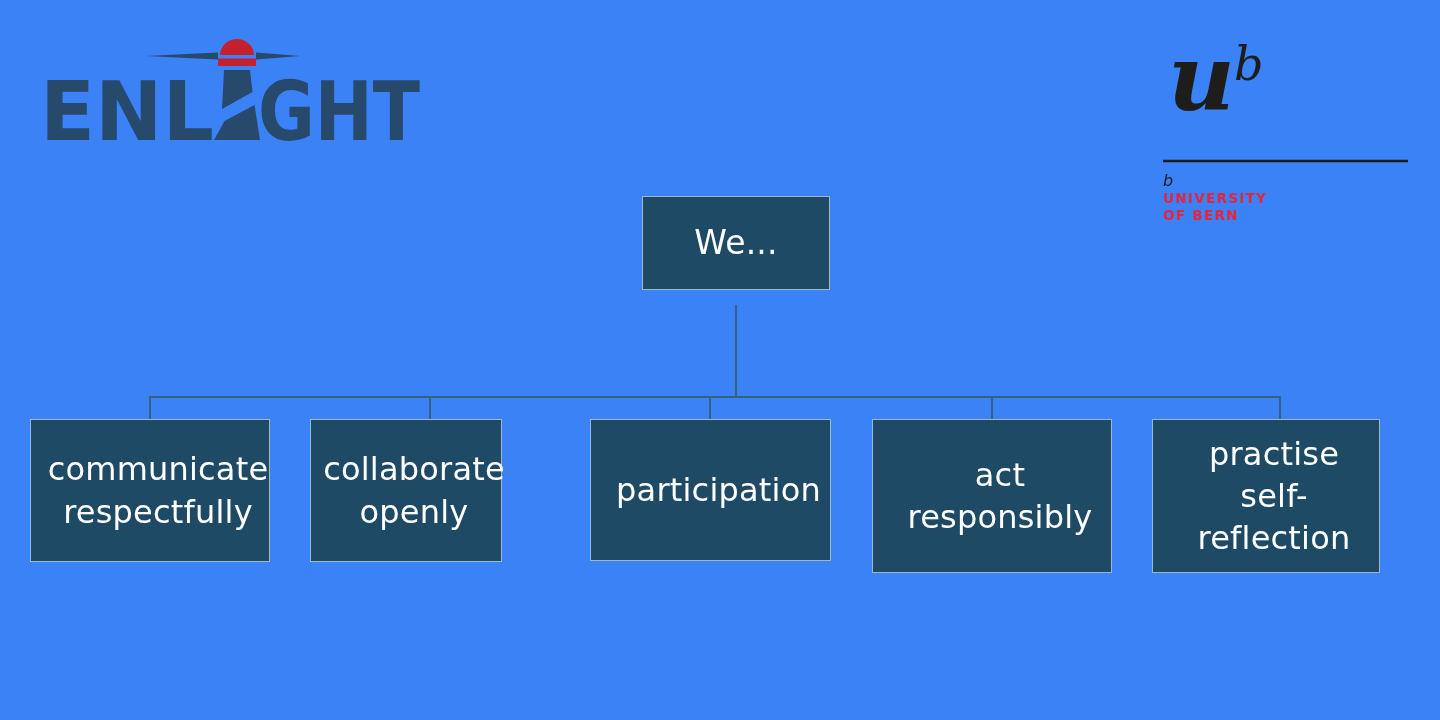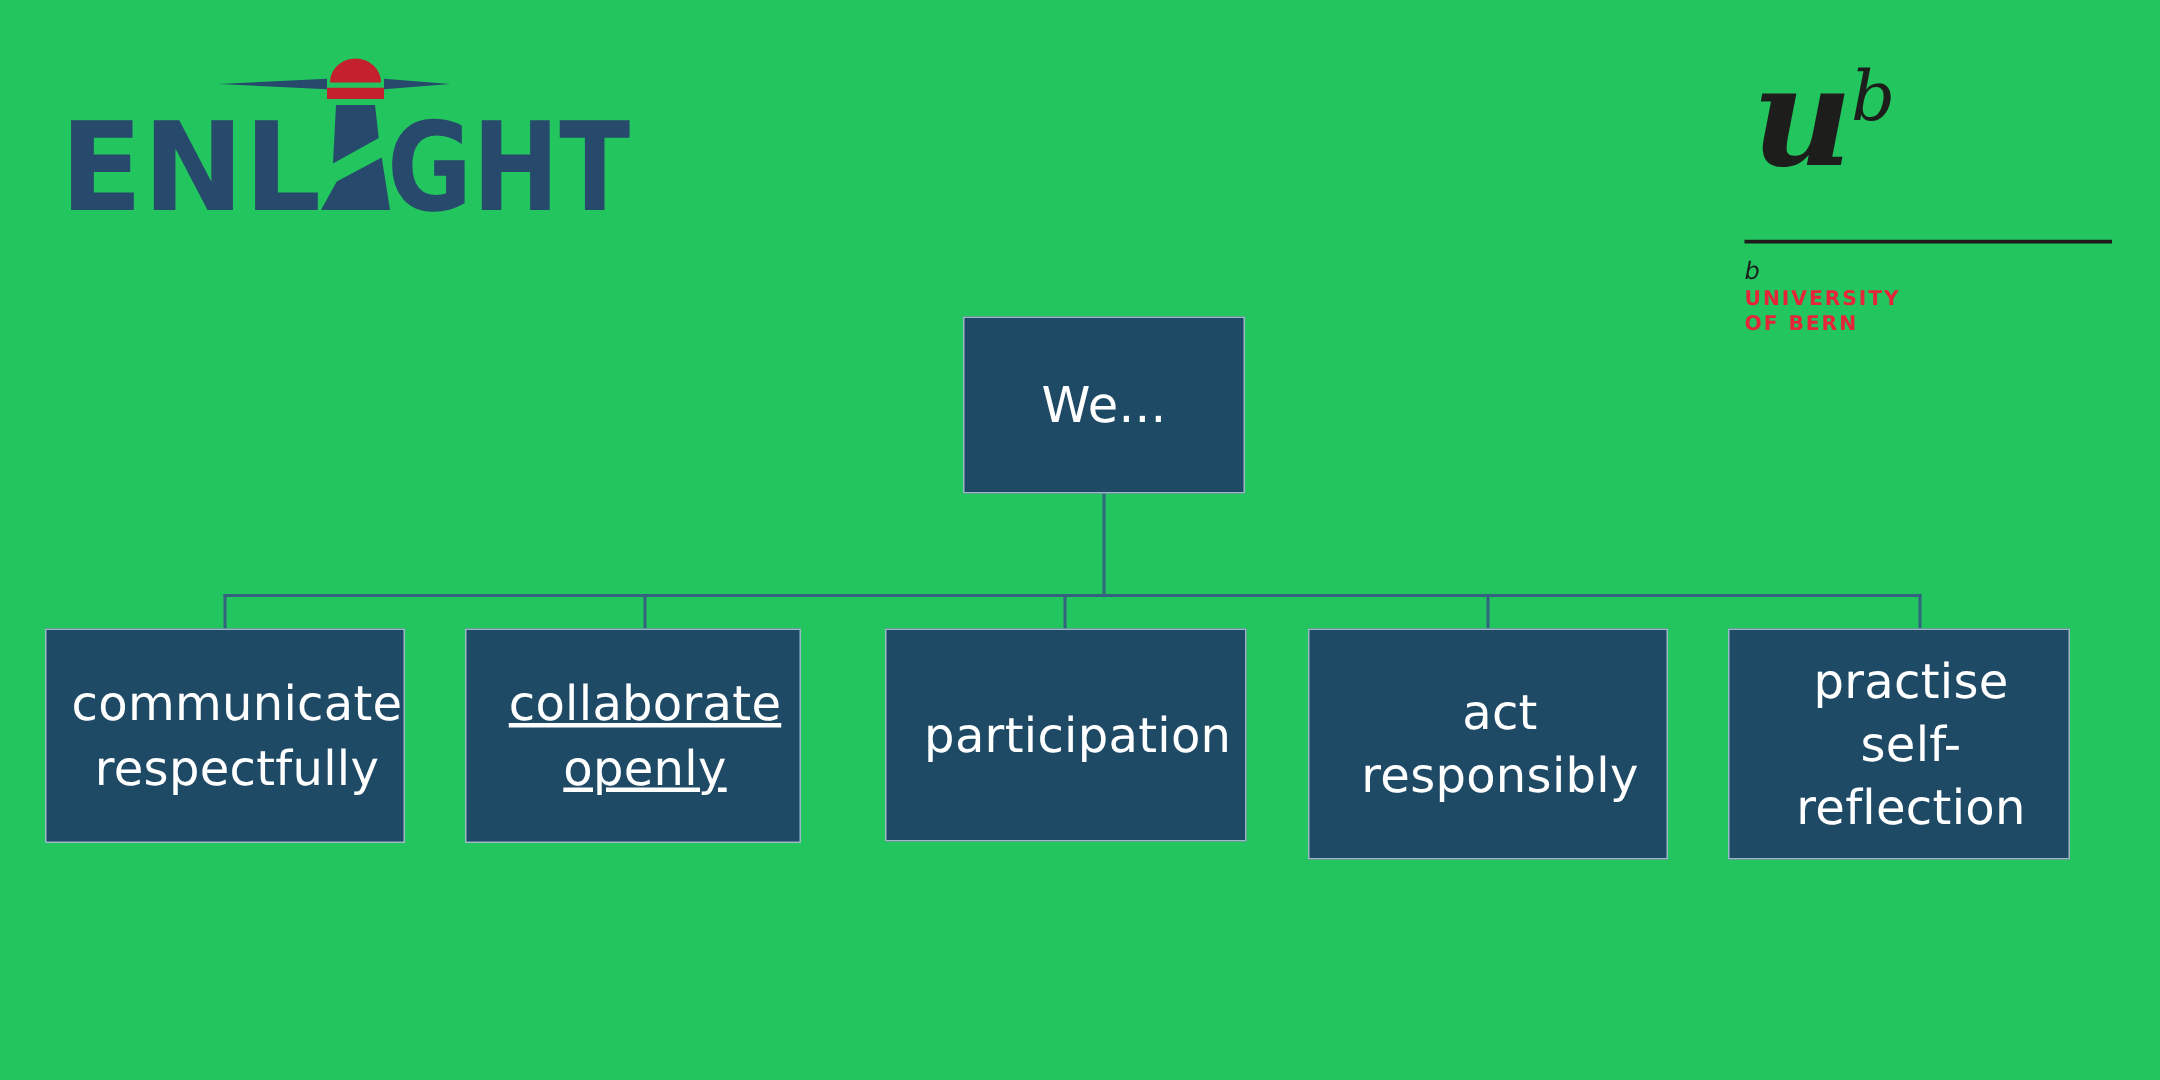--- a/index.html
+++ b/index.html
@@ -5,21 +5,21 @@
   html, body {
     margin: 0;
     padding: 0;
     background: #ffffff;
     font-family: "DejaVu Sans", "Liberation Sans", sans-serif;
   }
   .stage {
     position: relative;
     width: 1440px;
     height: 720px;
-    background: #22c55e;
+    background: #3b82f6;
     overflow: hidden;
   }
 
   
   .node {
     position: absolute;
     background: #1e4a66;
     border: 1px solid #9db8c6;
     box-sizing: border-box;
     display: flex;
@@ -80,32 +80,32 @@
   </svg>
 
   <div class="conn" style="left:735px; top:305px; width:2px; height:92px;"></div>
   <div class="conn" style="left:149px; top:396px; width:1132px; height:2px;"></div>
   <div class="conn" style="left:149px; top:396px; width:2px; height:24px;"></div>
   <div class="conn" style="left:429px; top:396px; width:2px; height:24px;"></div>
   <div class="conn" style="left:709px; top:396px; width:2px; height:24px;"></div>
   <div class="conn" style="left:991px; top:396px; width:2px; height:24px;"></div>
   <div class="conn" style="left:1279px; top:396px; width:2px; height:24px;"></div>
 
-  <div class="node root-node" style="left:642px; top:211px; width:188px; height:118px;text-align:right;">
+  <div class="node root-node" style="left:642px; top:196px; width:188px; height:94px;text-align:right;">
     <span class="lbl">We...</span>
   </div>
 
   <div class="node" style="left:30px; top:419px; width:240px; height:143px;">
     <span class="lbl">
       <span>communicate</span>
       <span>respectfully</span>
     </span>
   </div>
 
-  <div class="node" style="left:310px; top:419px; width:224px; height:143px;text-decoration:underline;">
+  <div class="node" style="left:310px; top:419px; width:192px; height:143px;">
     <span class="lbl">
       <span>collaborate</span>
       <span>openly</span>
     </span>
   </div>
 
   <div class="node" style="left:590px; top:419px; width:241px; height:142px;">
     <span class="lbl">
       <span>participation</span>
     </span>

